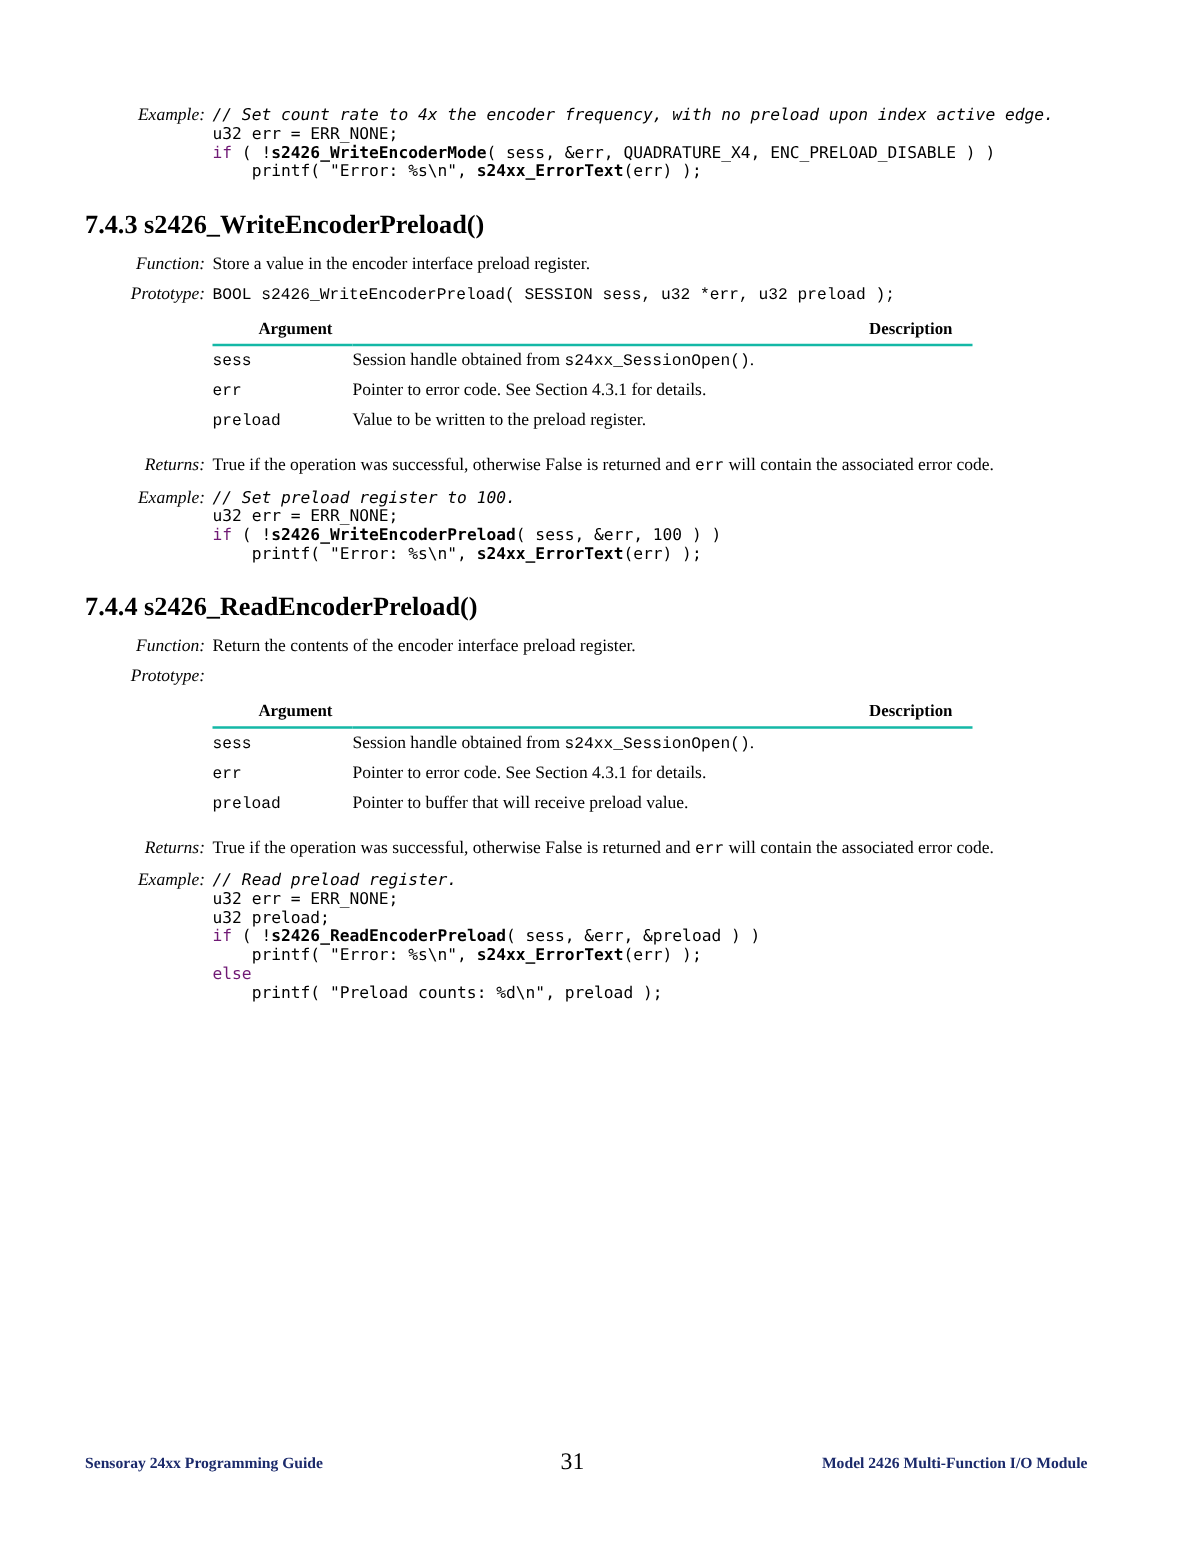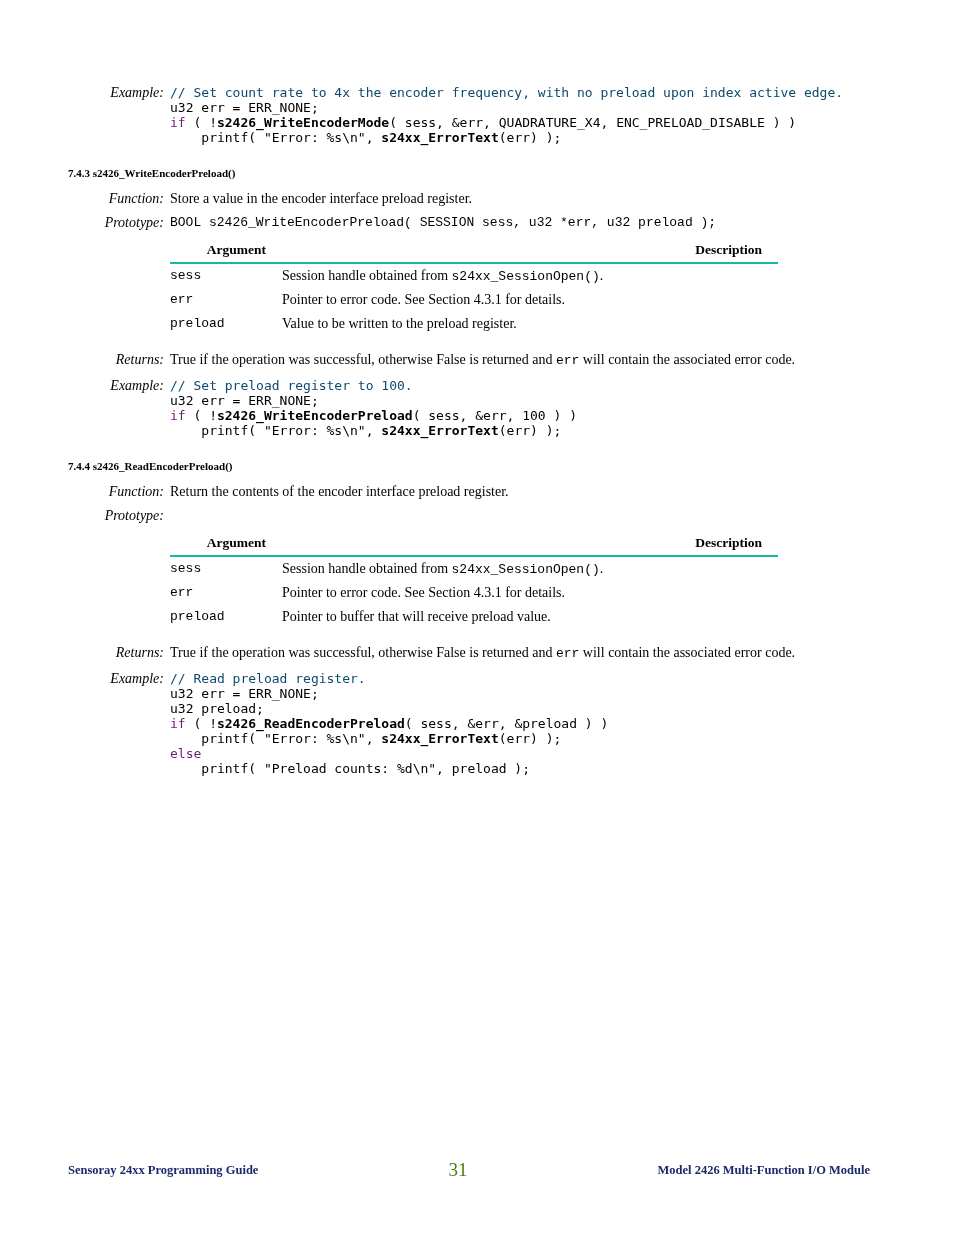--- a/index.html
+++ b/index.html
@@ -30,30 +30,30 @@
   .label-col {
     width: 96px;
     flex-shrink: 0;
     font-style: italic;
     text-align: right;
     padding-right: 6px;
   }
   .body-col {
     flex: 1;
   }
-  .code-comment { color: #0c4a6e; }
+  .code-comment { color: #000000; font-style: italic; }
   .code-keyword { color: #701a75; }
   .code-bold { font-weight: bold; }
   pre.code {
     margin: 0;
     white-space: pre;
   }
   .heading {
     font-weight: bold;
-    font-size: 11px;
+    font-size: 21px;
     margin-top: 22px;
     margin-bottom: 12px;
   }
   .arg-table {
     border-collapse: collapse;
     margin-top: 6px;
     margin-bottom: 10px;
   }
   .arg-table th {
     text-align: right;
@@ -85,21 +85,21 @@
     display: flex;
     justify-content: space-between;
     align-items: center;
     font-size: 12.5px;
     color: #1b2a6b;
     font-weight: bold;
   }
   .footer .pagenum {
     font-size: 19px;
     font-weight: normal;
-    color: #4d7c0f;
+    color: #000000;
   }
 </style>
 </head>
 <body>
 
 <div class="page">
 
   <div class="row">
     <div class="label-col">Example:</div>
     <div class="body-col monospace">

